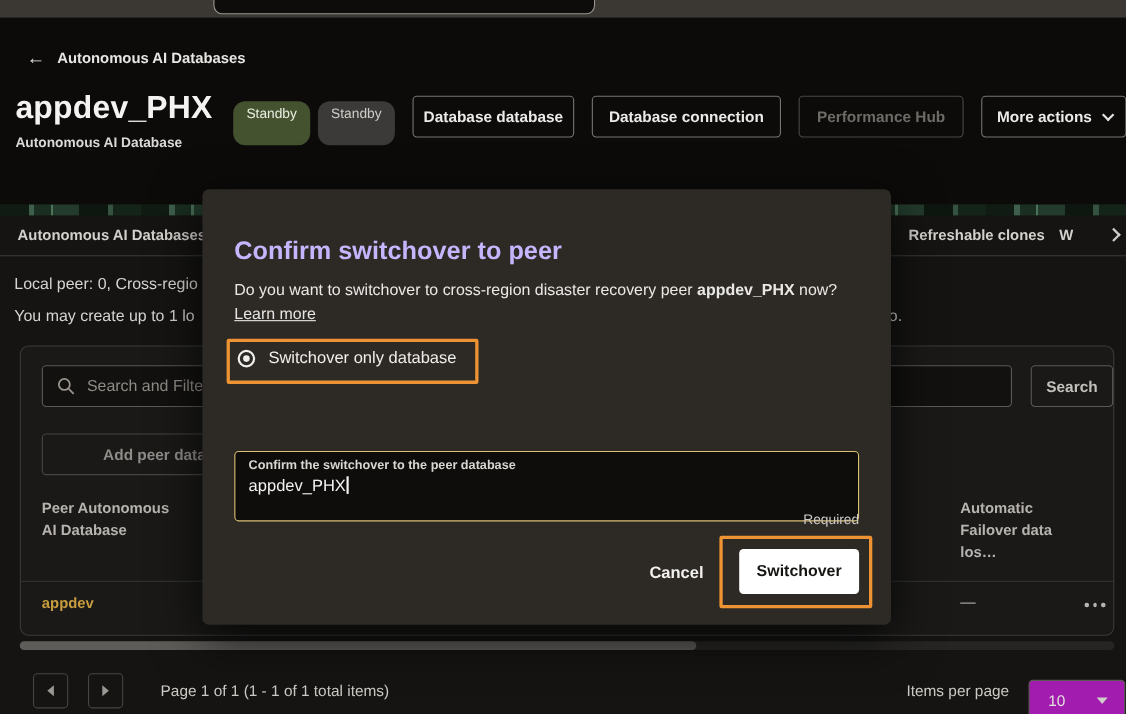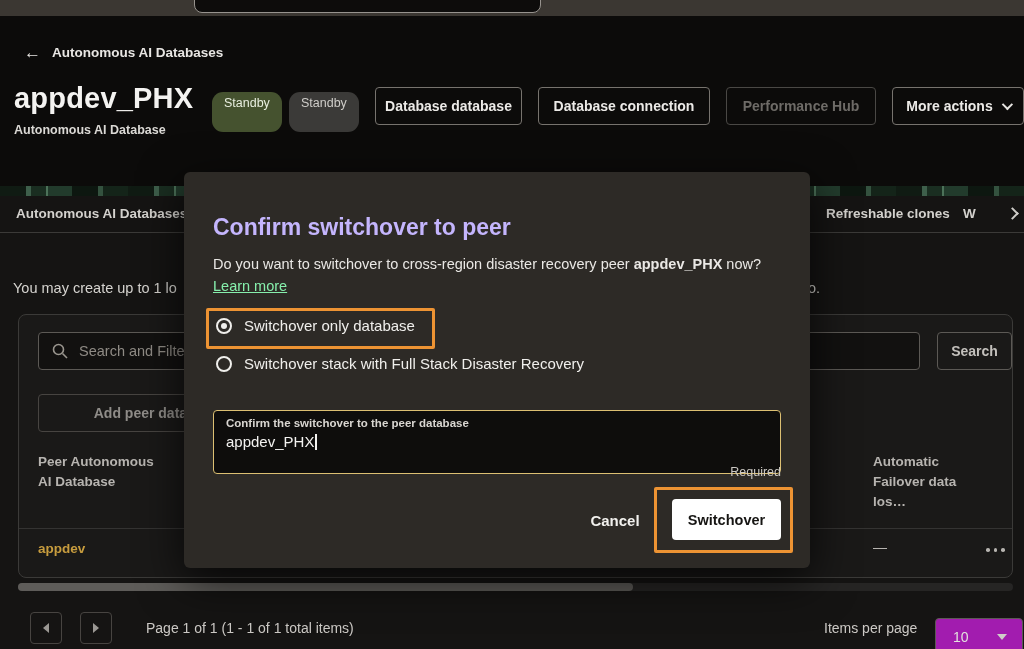--- a/index.html
+++ b/index.html
@@ -77,21 +77,21 @@
   .ipp-value { color:#e3e1de; font-size:14px; margin-left:17px; }
   .ipp-arrow { position:absolute; right:15px; width:0; height:0; border-left:5px solid transparent;
                border-right:5px solid transparent; border-top:6px solid #cfcdc9; }
 
   
   .modal { position:absolute; left:184px; top:172px; width:626px; height:396px; background:#2d2a26;
            border-radius:6px; box-shadow:0 12px 45px rgba(0,0,0,.75); z-index:10; }
   .m-title { position:absolute; left:29px; top:42px; color:#c4b5fd; font-size:23px; font-weight:700; }
   .m-body { position:absolute; left:29px; top:82px; width:575px; color:#eae8e5; font-size:14.5px; line-height:20px; }
   .m-body b { font-weight:700; }
-  .m-learn { position:absolute; left:29px; top:106px; color:#86efac; font-size:14.5px; text-decoration:underline; cursor:pointer; }
+  .m-learn { position:absolute; left:29px; top:106px; color:#e5e5e5; font-size:14.5px; text-decoration:underline; cursor:pointer; }
   .radio-row { position:absolute; left:32px; display:flex; align-items:center; gap:12px; cursor:pointer; }
   .radio-circ { width:16px; height:16px; border:2px solid #f0efec; border-radius:50%; position:relative; flex:0 0 auto; }
   .radio-circ.sel::after { content:""; position:absolute; left:3px; top:3px; width:6px; height:6px; border-radius:50%; background:#f0efec; }
   .radio-label { color:#f0efec; font-size:15px; white-space:nowrap; }
   .annot { position:absolute; border:3px solid #ed9333; border-radius:2px; pointer-events:none; z-index:20; }
   .annot1 { left:22px; top:136px; width:229px; height:41px; }
   .annot2 { left:470px; top:315px; width:139px; height:66px; }
   .confirm-field { position:absolute; left:29px; top:238px; width:568px; height:64px; background:#0e0d0c;
                    border:1.5px solid #dcbf72; border-radius:4px; cursor:text; }
   .cf-label { position:absolute; left:12px; top:6px; color:#d9d6d1; font-size:11.5px; font-weight:600; }
@@ -136,20 +136,21 @@
   <div class="banner"></div>
 
   <div class="content-bg"></div>
 
   <span class="tab" style="left:16px;">Autonomous AI Databases</span>
   <span class="tab" style="left:826px;">Refreshable clones</span>
   <span class="tab" style="left:963px;">W</span>
   <span class="tab-chevron"></span>
   <div class="tab-divider"></div>
 
+  <span class="info-line" style="left:13px; top:251px;">Local peer: 0, Cross-regio</span>
   <span class="info-line" style="left:13px; top:280px;">You may create up to 1 lo</span>
   <span class="info-line" style="left:804px; top:280px;">to.</span>
 
   <div class="card"></div>
   <input class="search-input" placeholder="Search and Filter" style="">
   <svg class="search-icon" viewBox="0 0 16 16">
     <circle cx="6.5" cy="6.5" r="5" fill="none" stroke="#9a968f" stroke-width="1.6"></circle>
     <line x1="10.5" y1="10.5" x2="15" y2="15" stroke="#9a968f" stroke-width="1.6"></line>
   </svg>
   <button class="search-btn">Search</button>
@@ -186,24 +187,20 @@
 
   <div class="modal">
     <div class="m-title">Confirm switchover to peer</div>
     <div class="m-body"><span>Do you want to switchover to cross-region disaster recovery peer </span><b>appdev_PHX</b><span> now?</span></div>
     <span class="m-learn">Learn more</span>
 
     <div class="radio-row" style="top:145px;">
       <span class="radio-circ sel"></span>
       <span class="radio-label">Switchover only database</span>
     </div>
-    <div class="radio-row" style="top:183px;">
-      <span class="radio-circ"></span>
-      <span class="radio-label">Switchover stack with Full Stack Disaster Recovery</span>
-    </div>
     <div class="annot annot1"></div>
 
     <div class="confirm-field">
       <span class="cf-label">Confirm the switchover to the peer database</span>
       <span class="cf-value"><span>appdev_PHX</span><span class="caret"></span></span>
     </div>
     <span class="m-required">Required</span>
 
     <button class="m-cancel">Cancel</button>
     <button class="m-switch">Switchover</button>

